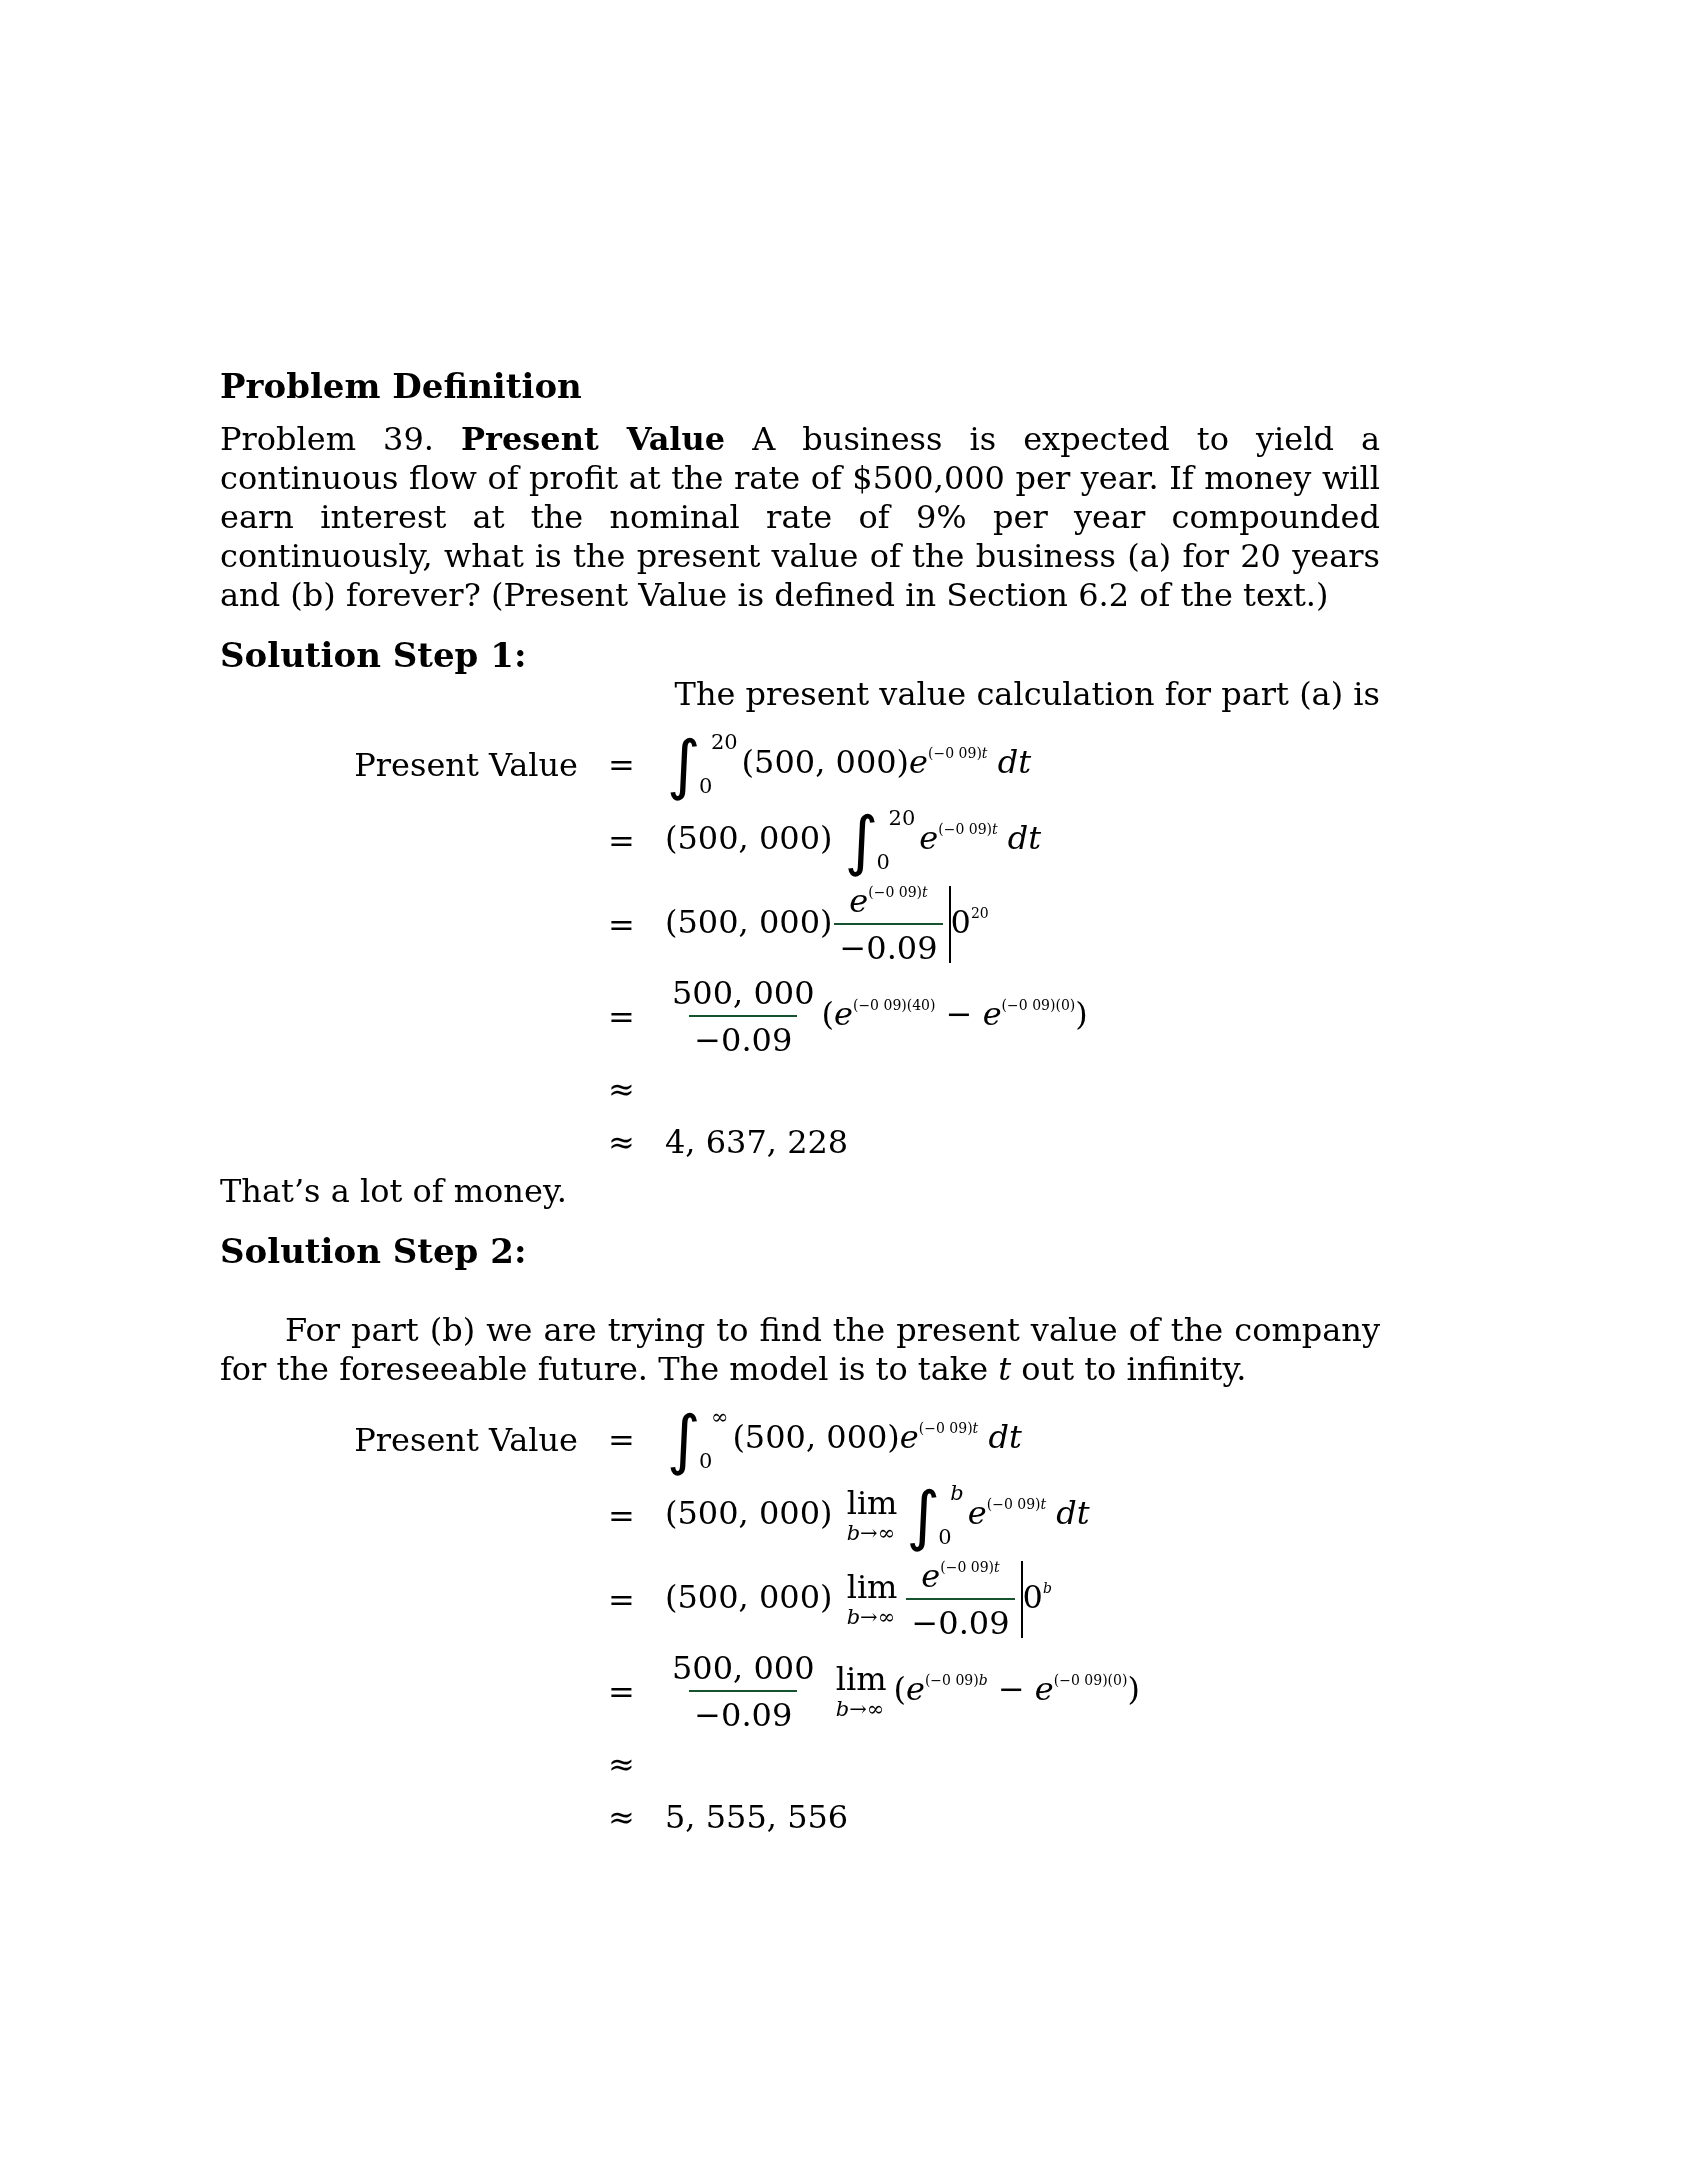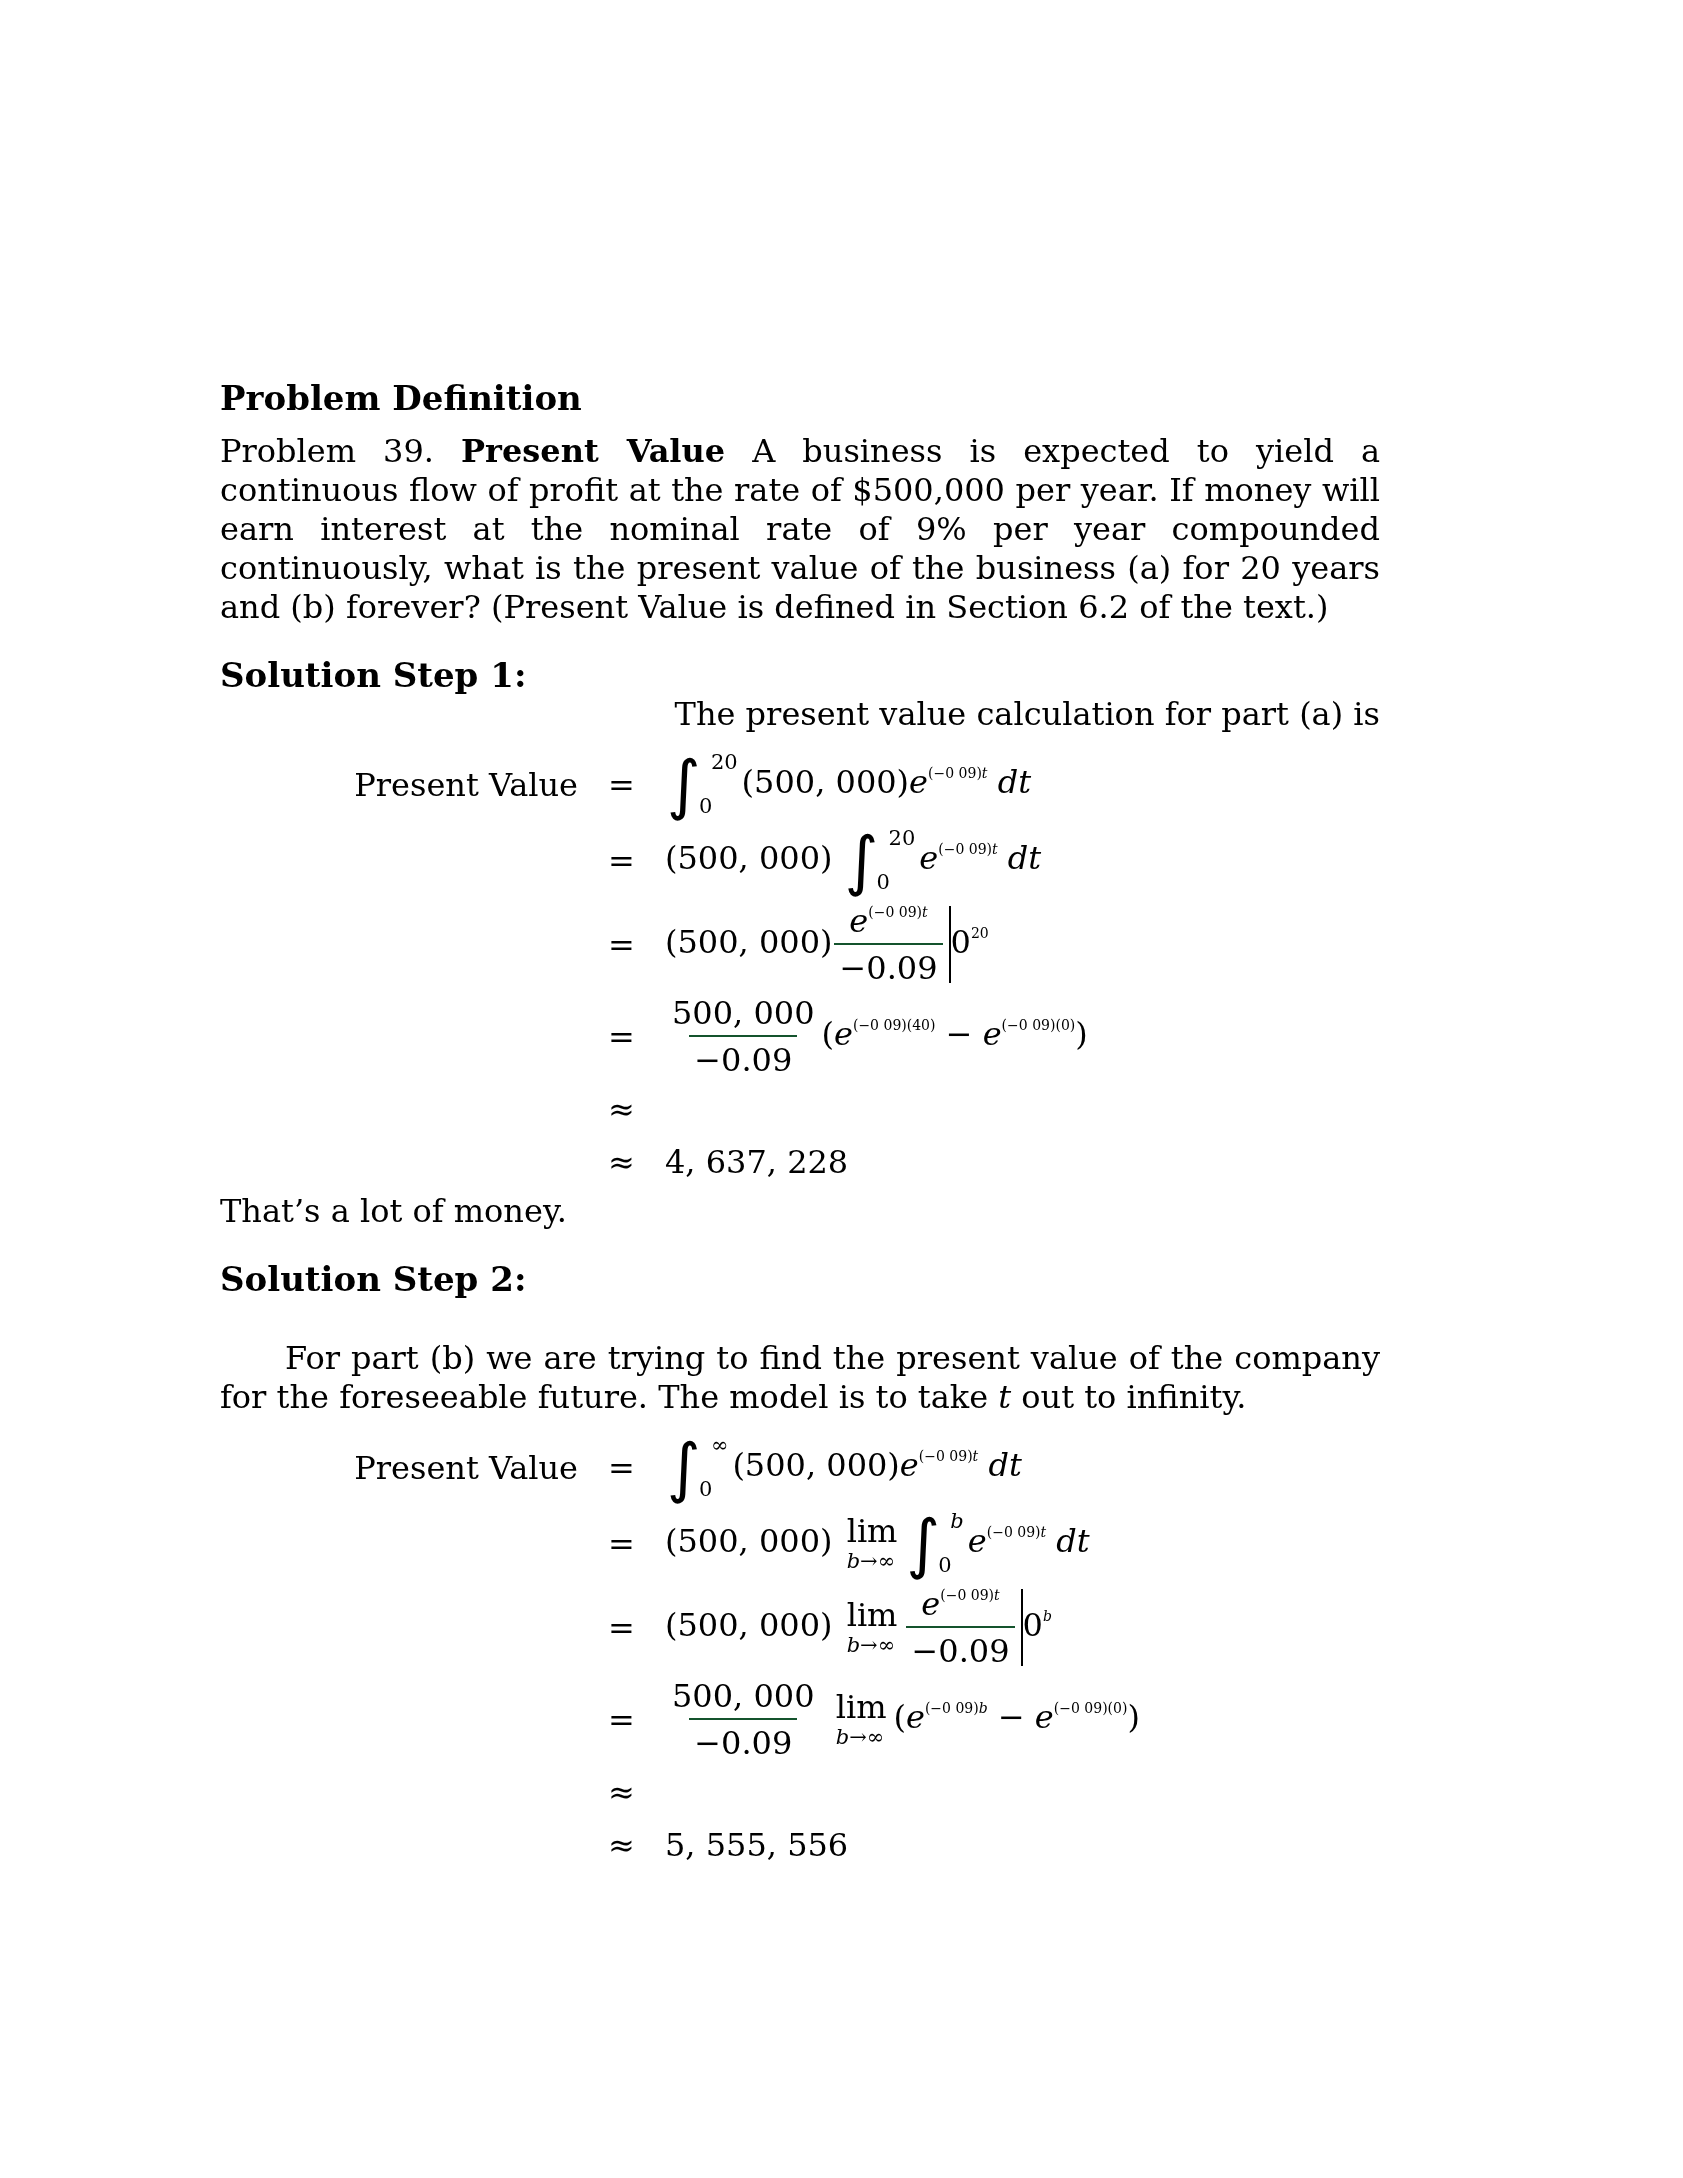--- a/index.html
+++ b/index.html
@@ -1,23 +1,23 @@
 <!DOCTYPE html>
 <html><head>
 <meta charset="utf-8">
 <style>
   html,body{margin:0;padding:0;}
   body{
     width:1683px;height:2178px;background:#ffffff;color:#000000;
     font-family:"DejaVu Serif","DejaVu Sans",serif;
     position:relative;overflow:hidden;
   }
-  .content{position:absolute;left:220px;top:378px;width:1160px;}
+  .content{position:absolute;left:220px;top:366px;width:1160px;}
   .heading{font-size:34px;font-weight:bold;margin:0;line-height:40px;}
-  .sec-gap{margin-top:28px;}
+  .sec-gap{margin-top:20px;}
   p.body{font-size:32px;line-height:39px;text-align:justify;margin:14px 0 0 0;}
   p.single{font-size:32px;line-height:39px;margin:0;}
   .intro{margin-top:40px;text-indent:65px;text-align:right;}
   .after-eq{margin-top:18px;}
   b.inlinebold{font-weight:bold;}
   i.tvar{font-style:italic;}
 
   
   .eqblock{margin-top:16px;font-size:32px;}
   .eqrow{display:flex;align-items:center;margin:7px 0;min-height:46px;}

